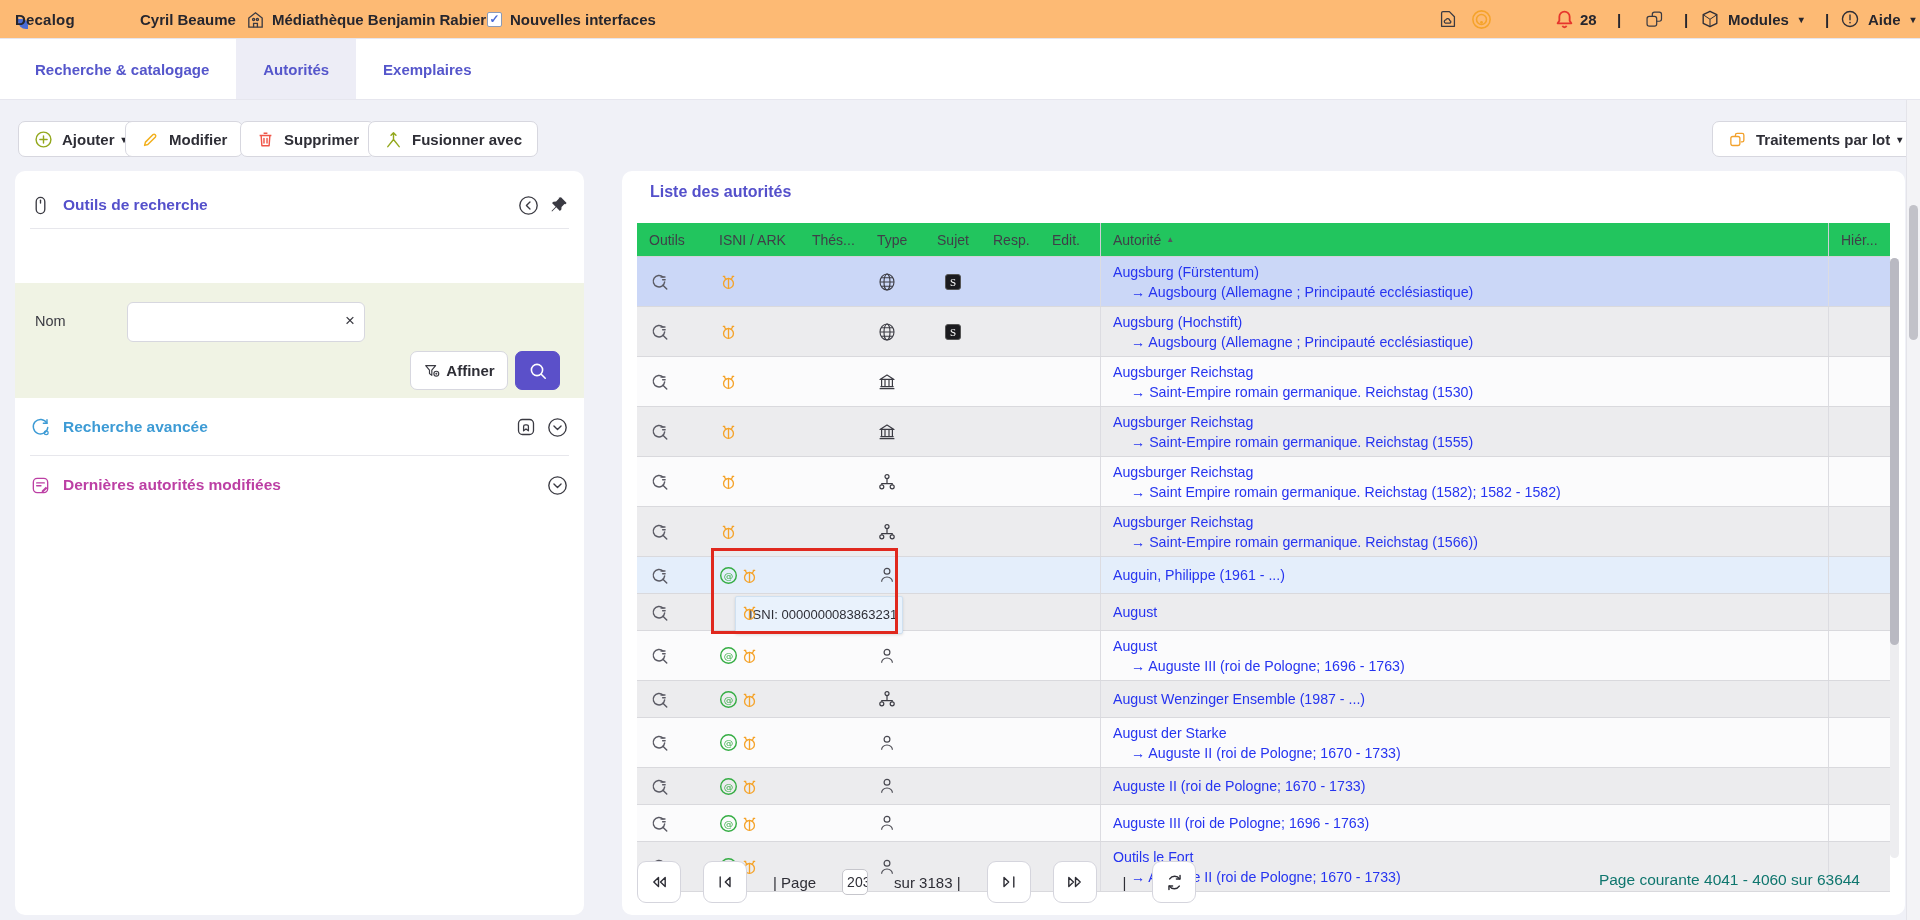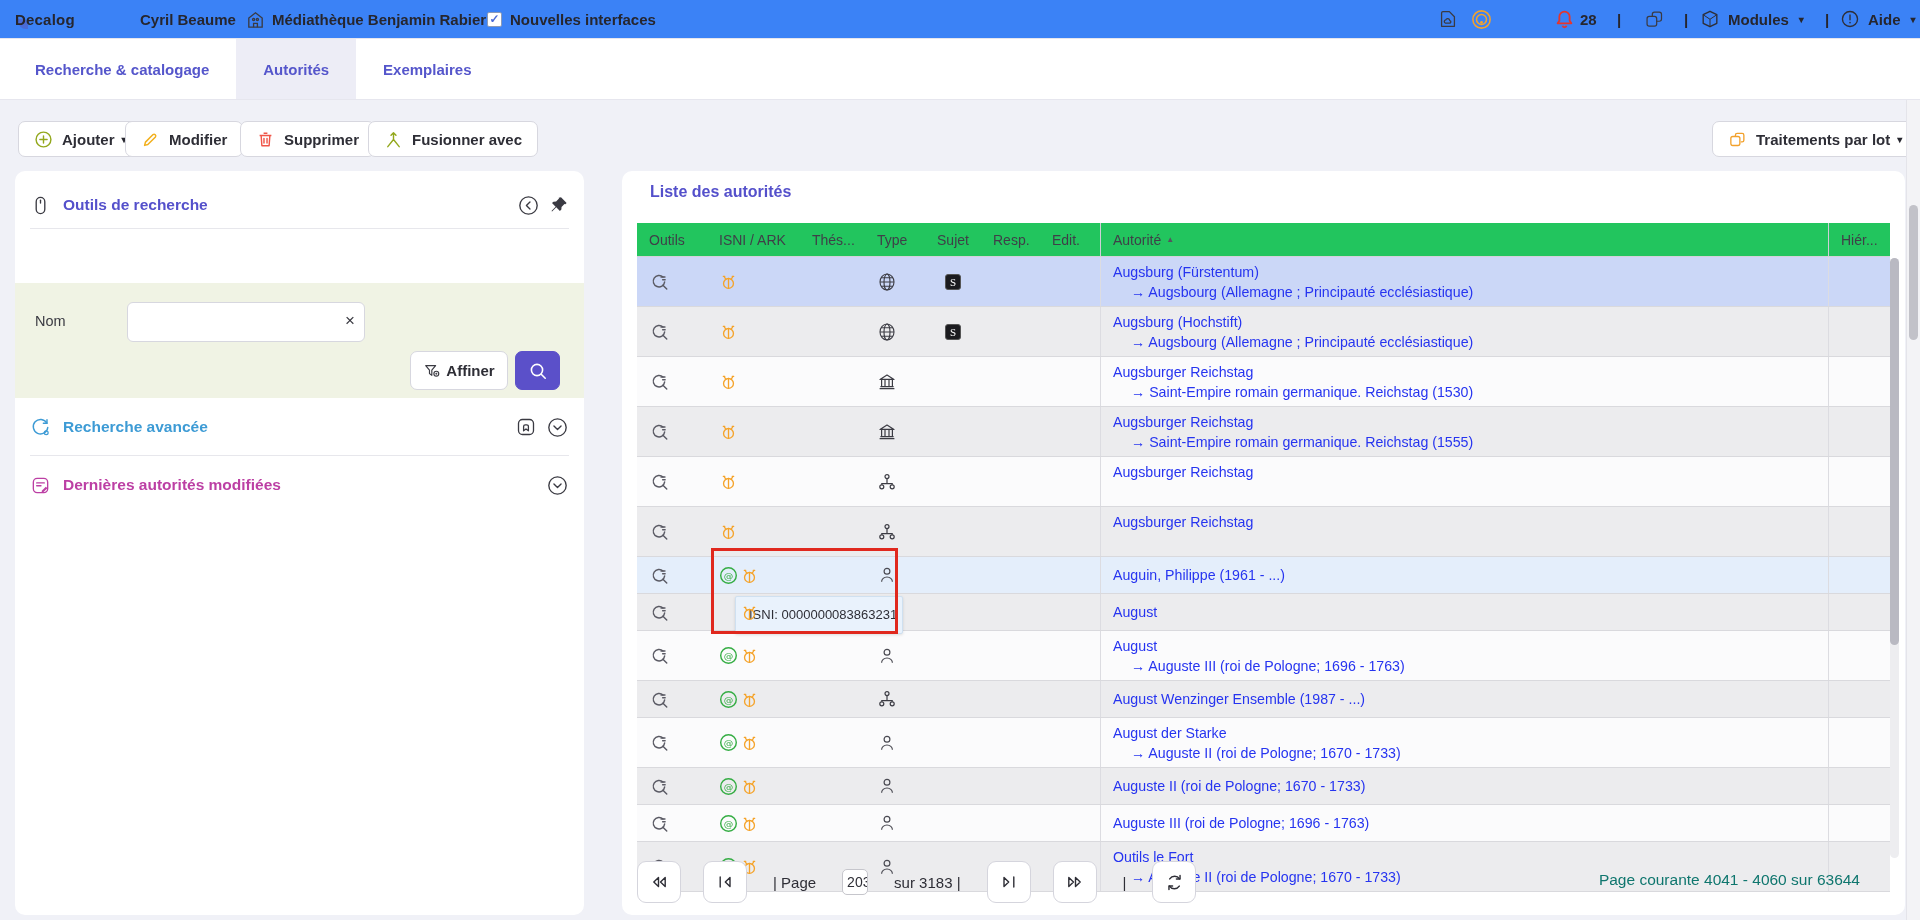--- a/index.html
+++ b/index.html
@@ -1,21 +1,21 @@
 <!DOCTYPE html>
 <html><head>
 <meta charset="utf-8">
 <style>
   * { margin:0; padding:0; box-sizing:border-box; }
   html,body { background:#fff; }
   body { font-family:"Liberation Sans", sans-serif; color:#2e2e36; }
   .screen { position:relative; width:1920px; height:920px; background:#f0f1f7; overflow:hidden; }
 
   
-  .topbar { position:absolute; top:0; left:0; width:100%; height:39px; background:#3b82f6; border-bottom:1px solid #e6e6ee; z-index:20; }
+  .topbar { position:absolute; top:0; left:0; width:100%; height:39px; background:#fdba74; border-bottom:1px solid #e6e6ee; z-index:20; }
   .topbar .item { position:absolute; top:0; height:38px; display:flex; align-items:center; gap:8px; font-weight:700; font-size:15px; color:#26262e; }
   .logo { left:18px; font-size:23px; font-weight:800; letter-spacing:.2px; color:#33333b; }
   .logo .dmark { width:10px; height:10px; background:#4a6bd6; display:inline-block; border-radius:0 6px 0 8px; margin-right:-21px; margin-top:10px; }
   .sep { color:#d8d8de; font-weight:400; font-size:16px; }
   .red { color:#e6352c; }
   .caret { font-size:10px; margin-left:2px; color:#26262e; }
   .checkbox { width:15px; height:15px; border:1.5px solid #8a9ab8; background:#fff; border-radius:2px; display:inline-flex; align-items:center; justify-content:center; color:#4a6bd6; font-size:12px; font-weight:800; line-height:1; }
   .icon svg { display:block; }
 
   
@@ -510,20 +510,21 @@
                 <circle cx="4.8" cy="14.8" r="2"></circle>
                 <circle cx="15.2" cy="14.8" r="2"></circle>
                 <path d="M10 6.6v3M4.8 12.8v-1.2h10.4v1.2M10 9.6v2"></path>
               </svg>
             </div>
             <div class="c sujet"></div>
             <div class="c resp"></div>
             <div class="c edit"></div>
             <div class="c name">
               <a href="#" class="alink">Augsburger Reichstag</a>
+              <a href="#" class="alink ref">→ Saint Empire romain germanique. Reichstag (1582); 1582 - 1582)</a>
             </div>
             <div class="c hier"></div>
           </div>
           <div class="trow even dbl">
             <div class="c outils">
               <svg width="21" height="21" viewBox="0 0 22 22" fill="none" stroke="#5a5a64" stroke-width="1.5" stroke-linecap="round">
                 <path d="M16.4 11.4a6 6 0 1 1-1.7-5"></path>
                 <path d="M14.6 14.9l4 4"></path>
                 <path d="M12.6 6.3h4.1"></path>
                 <path d="M14.3 9.1h2.6"></path>
@@ -546,20 +547,21 @@
                 <circle cx="4.8" cy="14.8" r="2"></circle>
                 <circle cx="15.2" cy="14.8" r="2"></circle>
                 <path d="M10 6.6v3M4.8 12.8v-1.2h10.4v1.2M10 9.6v2"></path>
               </svg>
             </div>
             <div class="c sujet"></div>
             <div class="c resp"></div>
             <div class="c edit"></div>
             <div class="c name">
               <a href="#" class="alink">Augsburger Reichstag</a>
+              <a href="#" class="alink ref">→ Saint-Empire romain germanique. Reichstag (1566))</a>
             </div>
             <div class="c hier"></div>
           </div>
           <div class="trow hover sgl">
             <div class="c outils">
               <svg width="21" height="21" viewBox="0 0 22 22" fill="none" stroke="#5a5a64" stroke-width="1.5" stroke-linecap="round">
                 <path d="M16.4 11.4a6 6 0 1 1-1.7-5"></path>
                 <path d="M14.6 14.9l4 4"></path>
                 <path d="M12.6 6.3h4.1"></path>
                 <path d="M14.3 9.1h2.6"></path>

